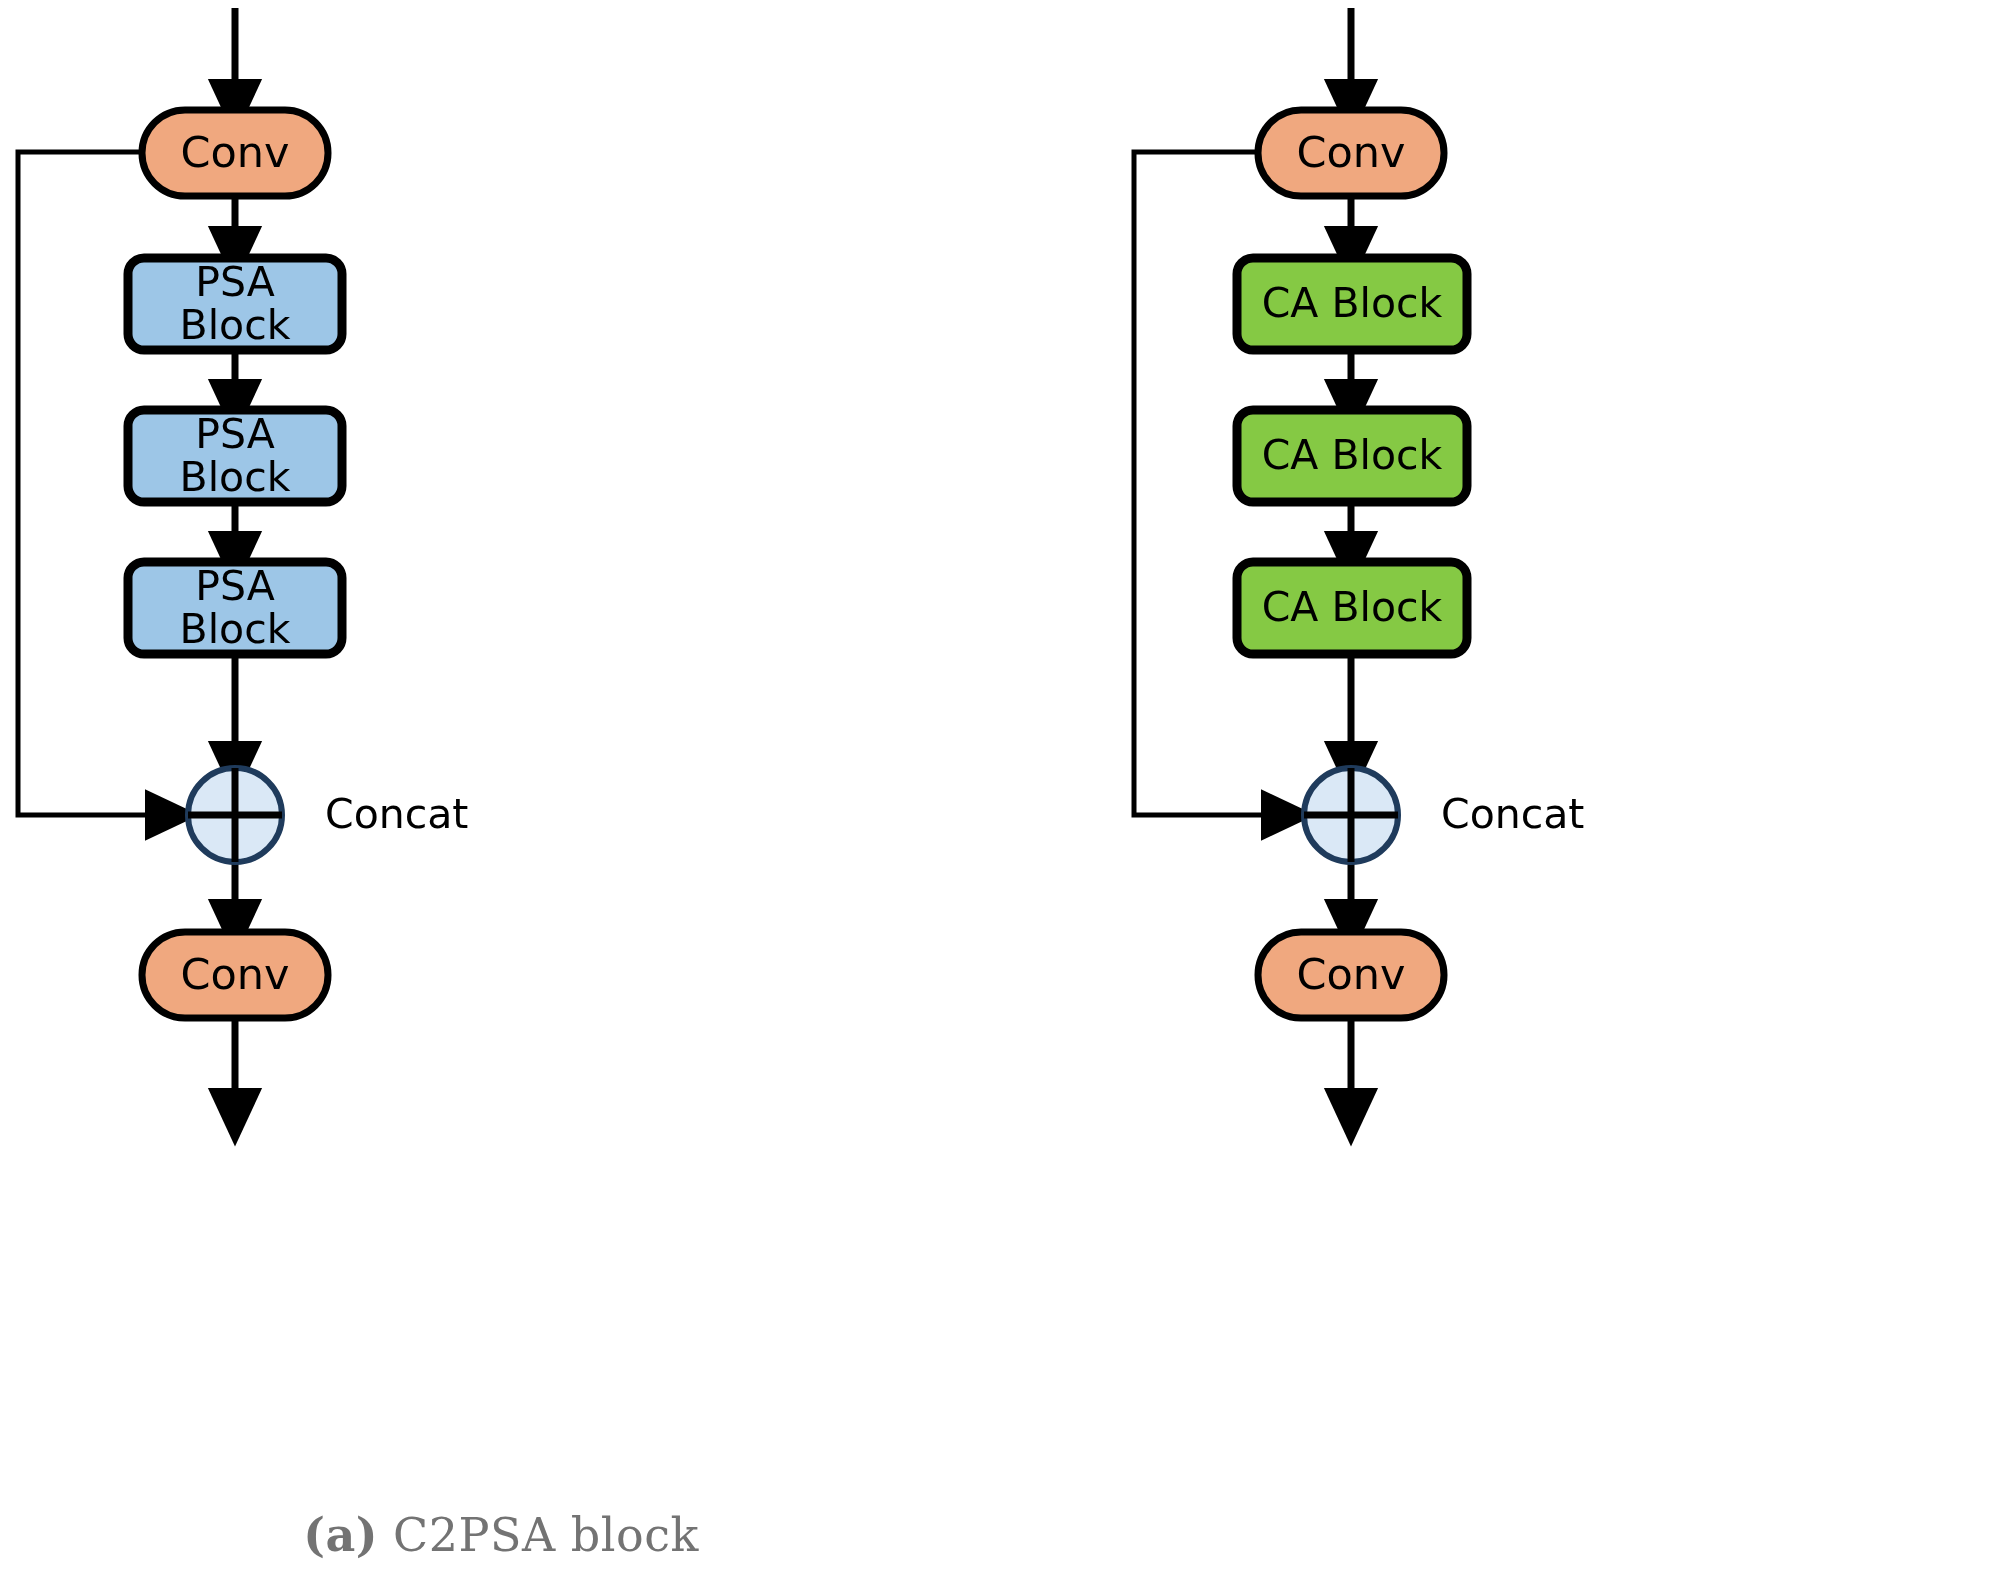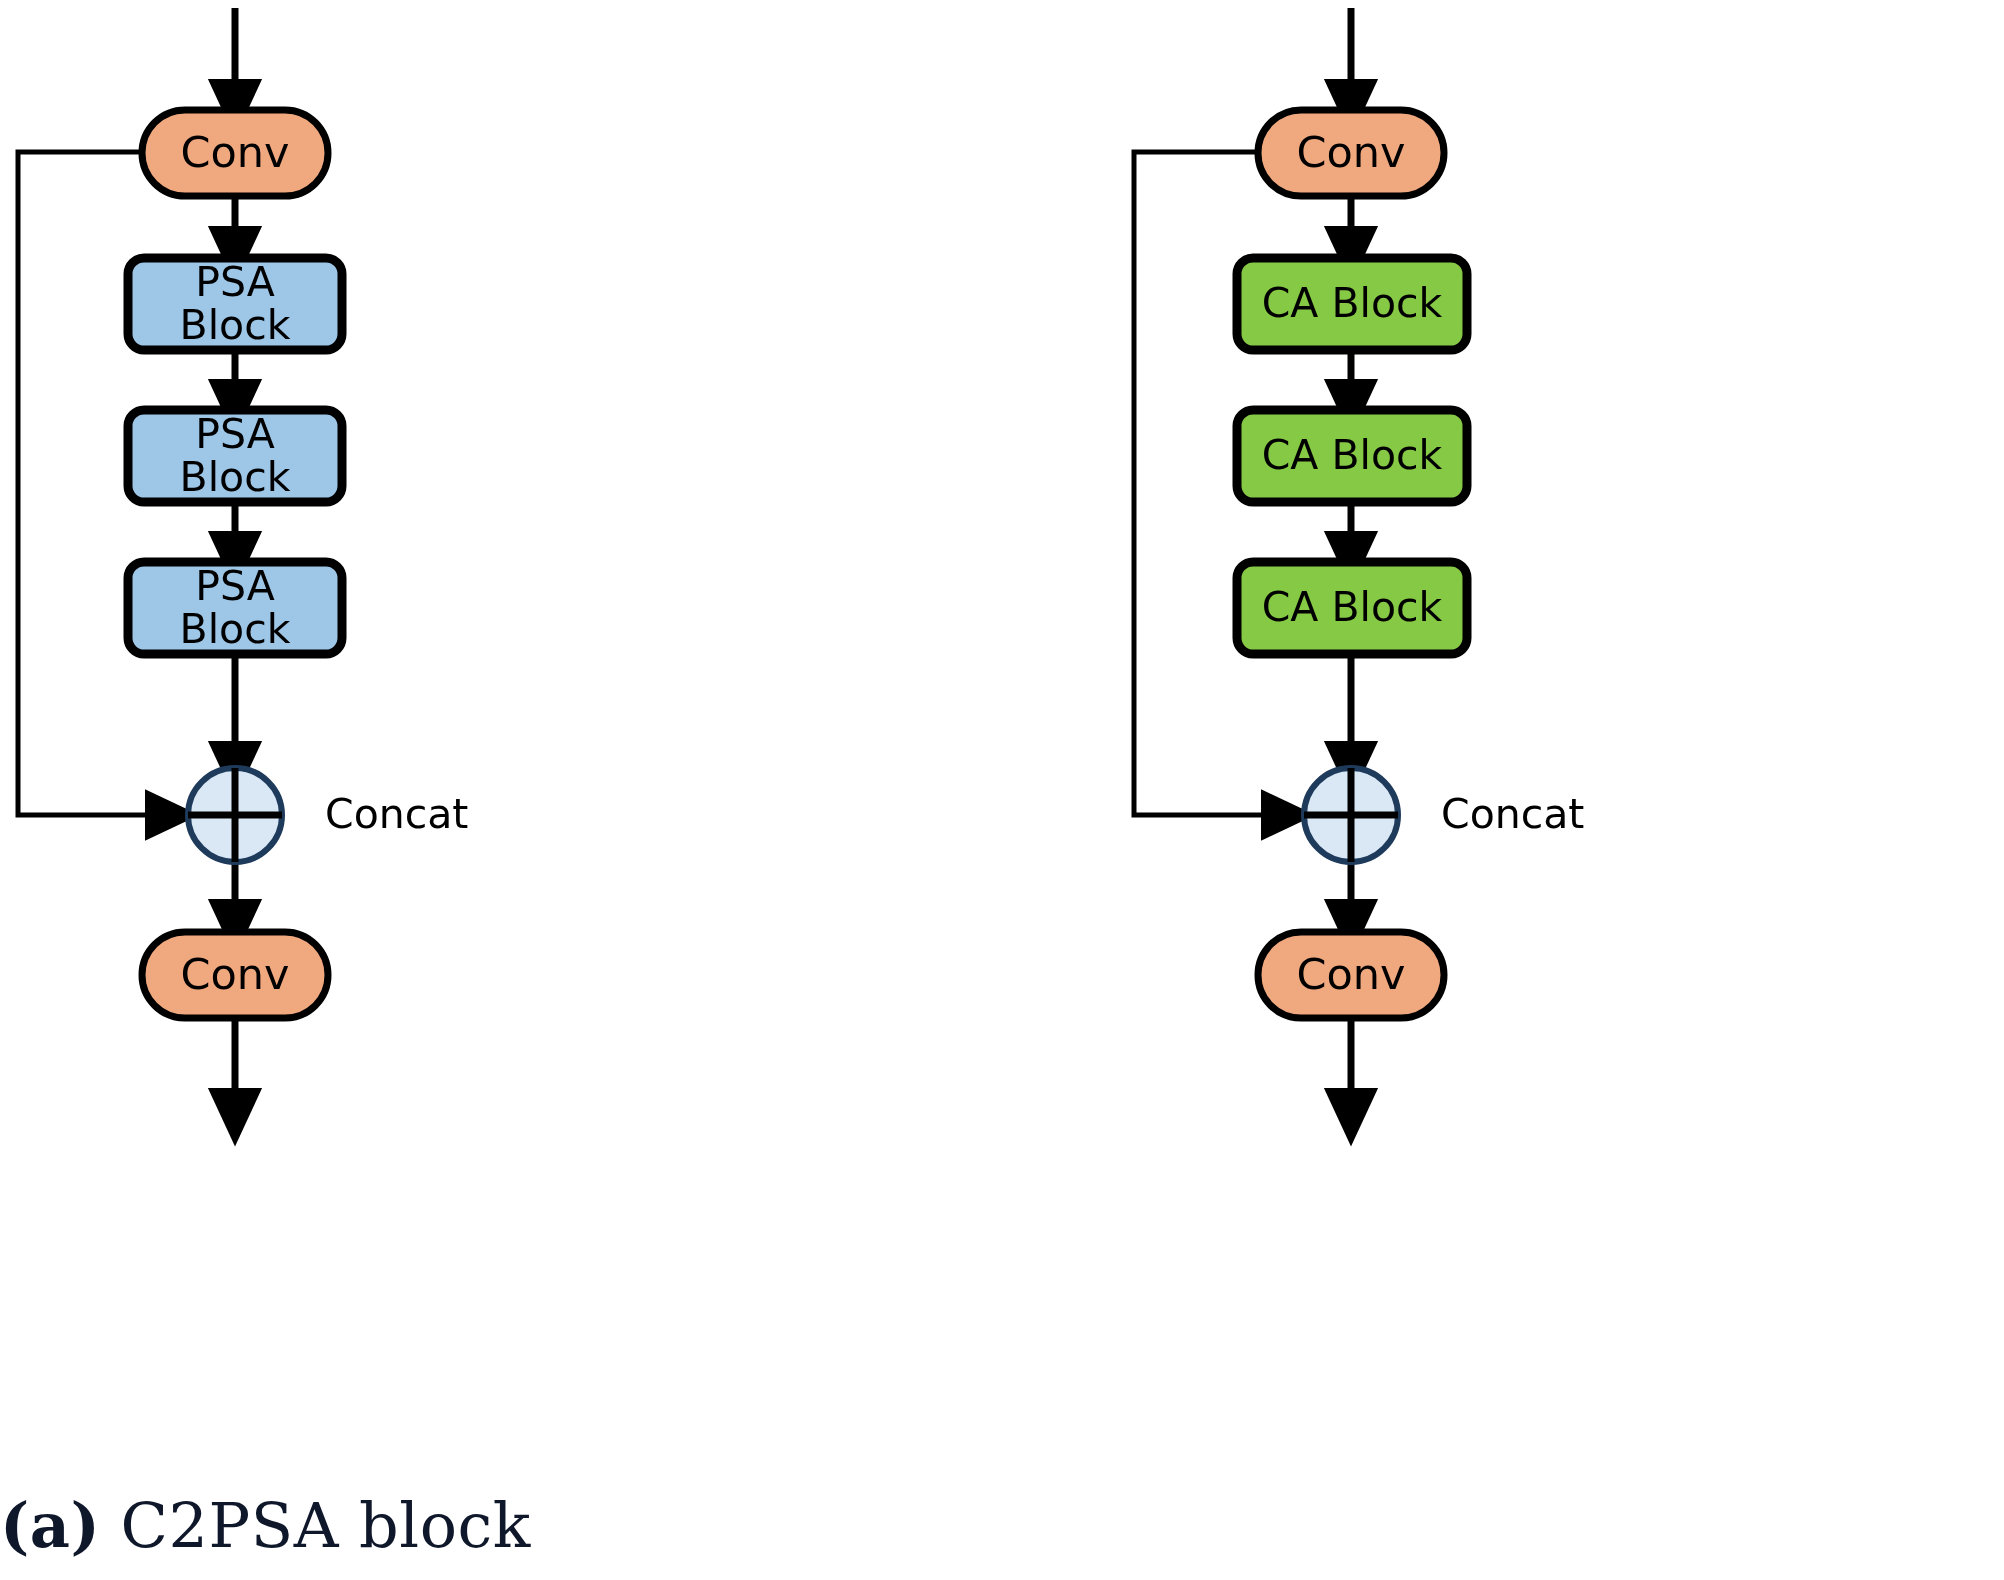--- a/index.html
+++ b/index.html
@@ -59,23 +59,24 @@
     fill: #000000;
     text-anchor: start;
     dominant-baseline: middle;
   }
 
   .caption {
     position: absolute;
     bottom: 18px;
     left: 0;
     width: 1002px;
+    text-align: center;
     font-family: "DejaVu Serif", serif;
-    font-size: 62px;
-    color: #0f172a;
+    font-size: 46px;
+    color: #737373;
     letter-spacing: 0.5px;
     white-space: nowrap;
   }
   .caption .cap-tag {
     font-weight: bold;
   }
   .caption .cap-text {
     font-weight: normal;
   }
 </style>

